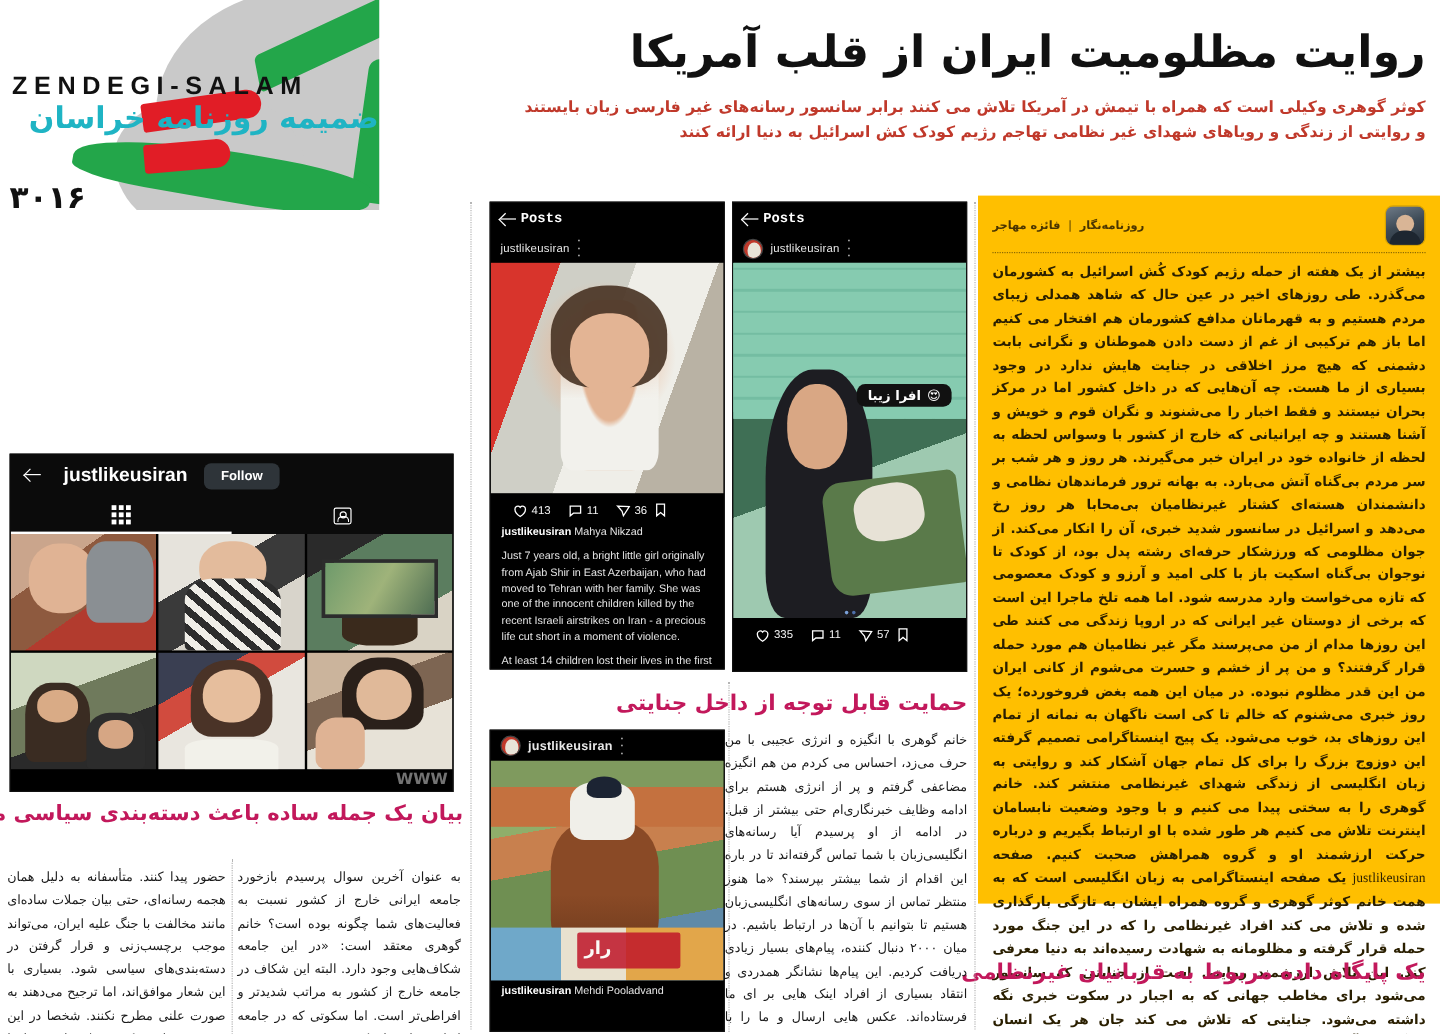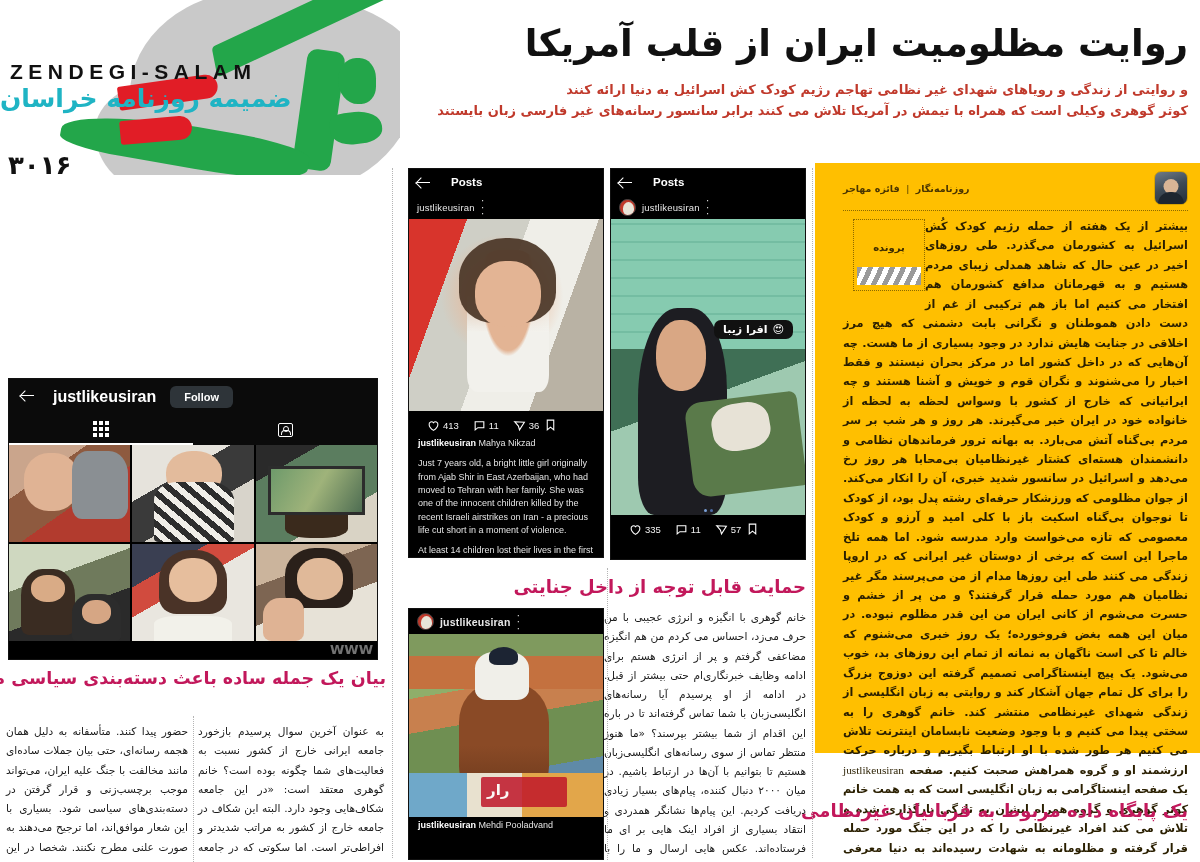--- a/index.html
+++ b/index.html
@@ -12,21 +12,21 @@
   #page {
     position: relative;
     width: 1200px; height: 862px;
     background: #fff;
     overflow: hidden;
   }
 
   
   .masthead {
     position: absolute; left: 0; top: 0;
-    width: 400px; height: 175px;
+    width: 316px; height: 175px;
     overflow: hidden;
   }
   .grey-blob {
     position: absolute; left: 130px; top: -10px;
     width: 290px; height: 200px;
     background: #c9c9c9;
     border-radius: 44% 56% 40% 60% / 52% 40% 60% 48%;
   }
   .grey-blob2 {
     position: absolute; left: 95px; top: 78px;
@@ -83,21 +83,21 @@
     border-radius: 3px 12px 12px 3px;
   }
   .mast-en {
     position: absolute; left: 10px; top: 60px;
     font-size: 21px; font-weight: 700;
     letter-spacing: 5.5px;
     color: #111;
     font-family: "Liberation Sans", sans-serif;
   }
   .mast-fa {
-    position: absolute; left: 0; top: 84px;
+    position: absolute; left: 24px; top: 84px;
     font-size: 25px; font-weight: 700;
     color: #1fb4c4; direction: rtl;
     white-space: nowrap;
   }
   .mast-dates {
     position: absolute; left: 4px; top: 112px;
     width: 200px; direction: rtl; text-align: right;
   }
   .mast-dates .dline {
     font-size: 9.5px; color: #222;
@@ -125,21 +125,21 @@
     font-size: 13px; color: #c0392b; font-weight: 700;
     line-height: 1.65;
   }
   .subhead div { white-space: nowrap; }
 
   
   .yellow-panel {
     position: absolute; right: 0; top: 163px;
     width: 385px; height: 590px;
     background: #ffbf00;
-    padding: 8px 12px 6px 28px;
+    padding: 8px 12px 6px 12px;
     direction: rtl;
   }
   .byline-row {
     display: flex; align-items: center; gap: 6px;
     border-bottom: 1px dotted #8c6a00;
     padding-bottom: 5px; margin-bottom: 6px;
   }
   .byline-avatar {
     width: 34px; height: 34px; border-radius: 7px;
     background: linear-gradient(160deg,#6f7b88 0%,#3d4a56 48%,#262f39 100%);
@@ -218,22 +218,22 @@
   
   .ig-card {
     position: absolute;
     background: #000;
     overflow: hidden;
     border: 1px solid #111;
   }
   .ig-topbar {
     height: 26px; background: #000;
     display: flex; align-items: center;
-    padding: 0 8px; gap: 21px;
-    font-family: Liberation Sans, sans-serif;
+    padding: 0 8px; gap: 4px;
+    font-family: Liberation Mono, monospace;
   }
   .ig-back {
     width: 13px; height: 13px; position: relative; flex: 0 0 auto;
   }
   .ig-back::before {
     content: ""; position: absolute; left: 0; top: 6px;
     width: 13px; height: 1.4px; background: #fff;
   }
   .ig-back::after {
     content: ""; position: absolute; left: 0; top: 3px;
@@ -384,39 +384,35 @@
 
     <div class="mast-en">ZENDEGI-SALAM</div>
     <div class="mast-fa">ضمیمه روزنامه خراسان</div>
 
     <div class="mast-num">۳۰۱۶</div>
   </div>
 
   <div class="headline-wrap">
     <div class="headline">روایت مظلومیت ایران از قلب آمریکا</div>
     <div class="subhead">
+      <div>کوثر گوهری وکیلی است که همراه با تیمش در آمریکا تلاش می کنند برابر سانسور رسانه‌های غیر فارسی زبان بایستند</div>
       <div>و روایتی از زندگی و رویاهای شهدای غیر نظامی تهاجم رژیم کودک کش اسرائیل به دنیا ارائه کنند</div>
-      <div>کوثر گوهری وکیلی است که همراه با تیمش در آمریکا تلاش می کنند برابر سانسور رسانه‌های غیر فارسی زبان بایستند</div>
     </div>
   </div>
 
   <div class="yellow-panel">
     <div class="byline-row">
       <div class="byline-avatar"></div>
       <div class="byline-txt">
         <span>روزنامه‌نگار</span>
         <span class="sep">|</span>
         <span>فائزه مهاجر</span>
       </div>
     </div>
 
-    <div class="dossier-badge">
-      <div class="dlabel">پرونده</div>
-      <div class="zig"></div>
-    </div>
 
     <div class="ypanel-body">
       <span>بیشتر از یک هفته از حمله رژیم کودک کُش اسرائیل به کشورمان می‌گذرد. طی روزهای اخیر در عین حال که شاهد همدلی زیبای مردم هستیم و به قهرمانان مدافع کشورمان هم افتخار می کنیم اما باز هم ترکیبی از غم از دست دادن هموطنان و نگرانی بابت دشمنی که هیچ مرز اخلاقی در جنایت هایش ندارد در وجود بسیاری از ما هست. چه آن‌هایی که در داخل کشور اما در مرکز بحران نیستند و فقط اخبار را می‌شنوند و نگران قوم و خویش و آشنا هستند و چه ایرانیانی که خارج از کشور با وسواس لحظه به لحظه از خانواده خود در ایران خبر می‌گیرند. هر روز و هر شب بر سر مردم بی‌گناه آتش می‌بارد. به بهانه ترور فرماندهان نظامی و دانشمندان هسته‌ای کشتار غیرنظامیان بی‌محابا هر روز رخ می‌دهد و اسرائیل در سانسور شدید خبری، آن را انکار می‌کند. از جوان مظلومی که ورزشکار حرفه‌ای رشته پدل بود، از کودک تا نوجوان بی‌گناه اسکیت باز با کلی امید و آرزو و کودک معصومی که تازه می‌خواست وارد مدرسه شود. اما همه تلخ ماجرا این است که برخی از دوستان غیر ایرانی که در اروپا زندگی می کنند طی این روزها مدام از من می‌پرسند مگر غیر نظامیان هم مورد حمله قرار گرفتند؟ و من پر از خشم و حسرت می‌شوم از کانی ایران من این قدر مظلوم نبوده. در میان این همه بغض فروخورده؛ یک روز خبری می‌شنوم که خالم تا کی است ناگهان به نمانه از تمام این روزهای بد، خوب می‌شود. یک پیج اینستاگرامی تصمیم گرفته این دوزوج بزرگ را برای کل تمام جهان آشکار کند و روایتی به زبان انگلیسی از زندگی شهدای غیرنظامی منتشر کند.</span>
       <span>خانم گوهری را به سختی پیدا می کنیم و با وجود وضعیت نابسامان اینترنت تلاش می کنیم هر طور شده با او ارتباط بگیریم و درباره حرکت ارزشمند او و گروه همراهش صحبت کنیم. صفحه</span>
       <span class="latin">justlikeusiran</span>
       <span>یک صفحه اینستاگرامی به زبان انگلیسی است که به همت خانم کوثر گوهری و گروه همراه ایشان به تازگی بارگذاری شده و تلاش می کند افراد غیرنظامی را که در این جنگ مورد حمله قرار گرفته و مظلومانه به شهادت رسیده‌اند به دنیا معرفی کند. این تلاش ارزشمند روایتی است از جنایتی که سانسور می‌شود برای مخاطب جهانی که به اجبار در سکوت خبری نگه داشته می‌شود. جنایتی که تلاش می کند جان هر یک انسان بی‌گناه را آن قدر بی‌ارزش سازد که فقط تبدیل به یک عدد شود و تنها یک نام از او باقی بماند. نامی که به زودی فراموش می‌شود. در پرونده امروز «زندگی سلام» به سراغ خانم کوثر گوهری وکیل ساکن آمریکا رفتیم و با او درباره این حرکت ارزشمند سخن گفتیم.</span>
     </div>
   </div>
 
   <div style="position:absolute; right:12px; top:768px; width:378px;">

